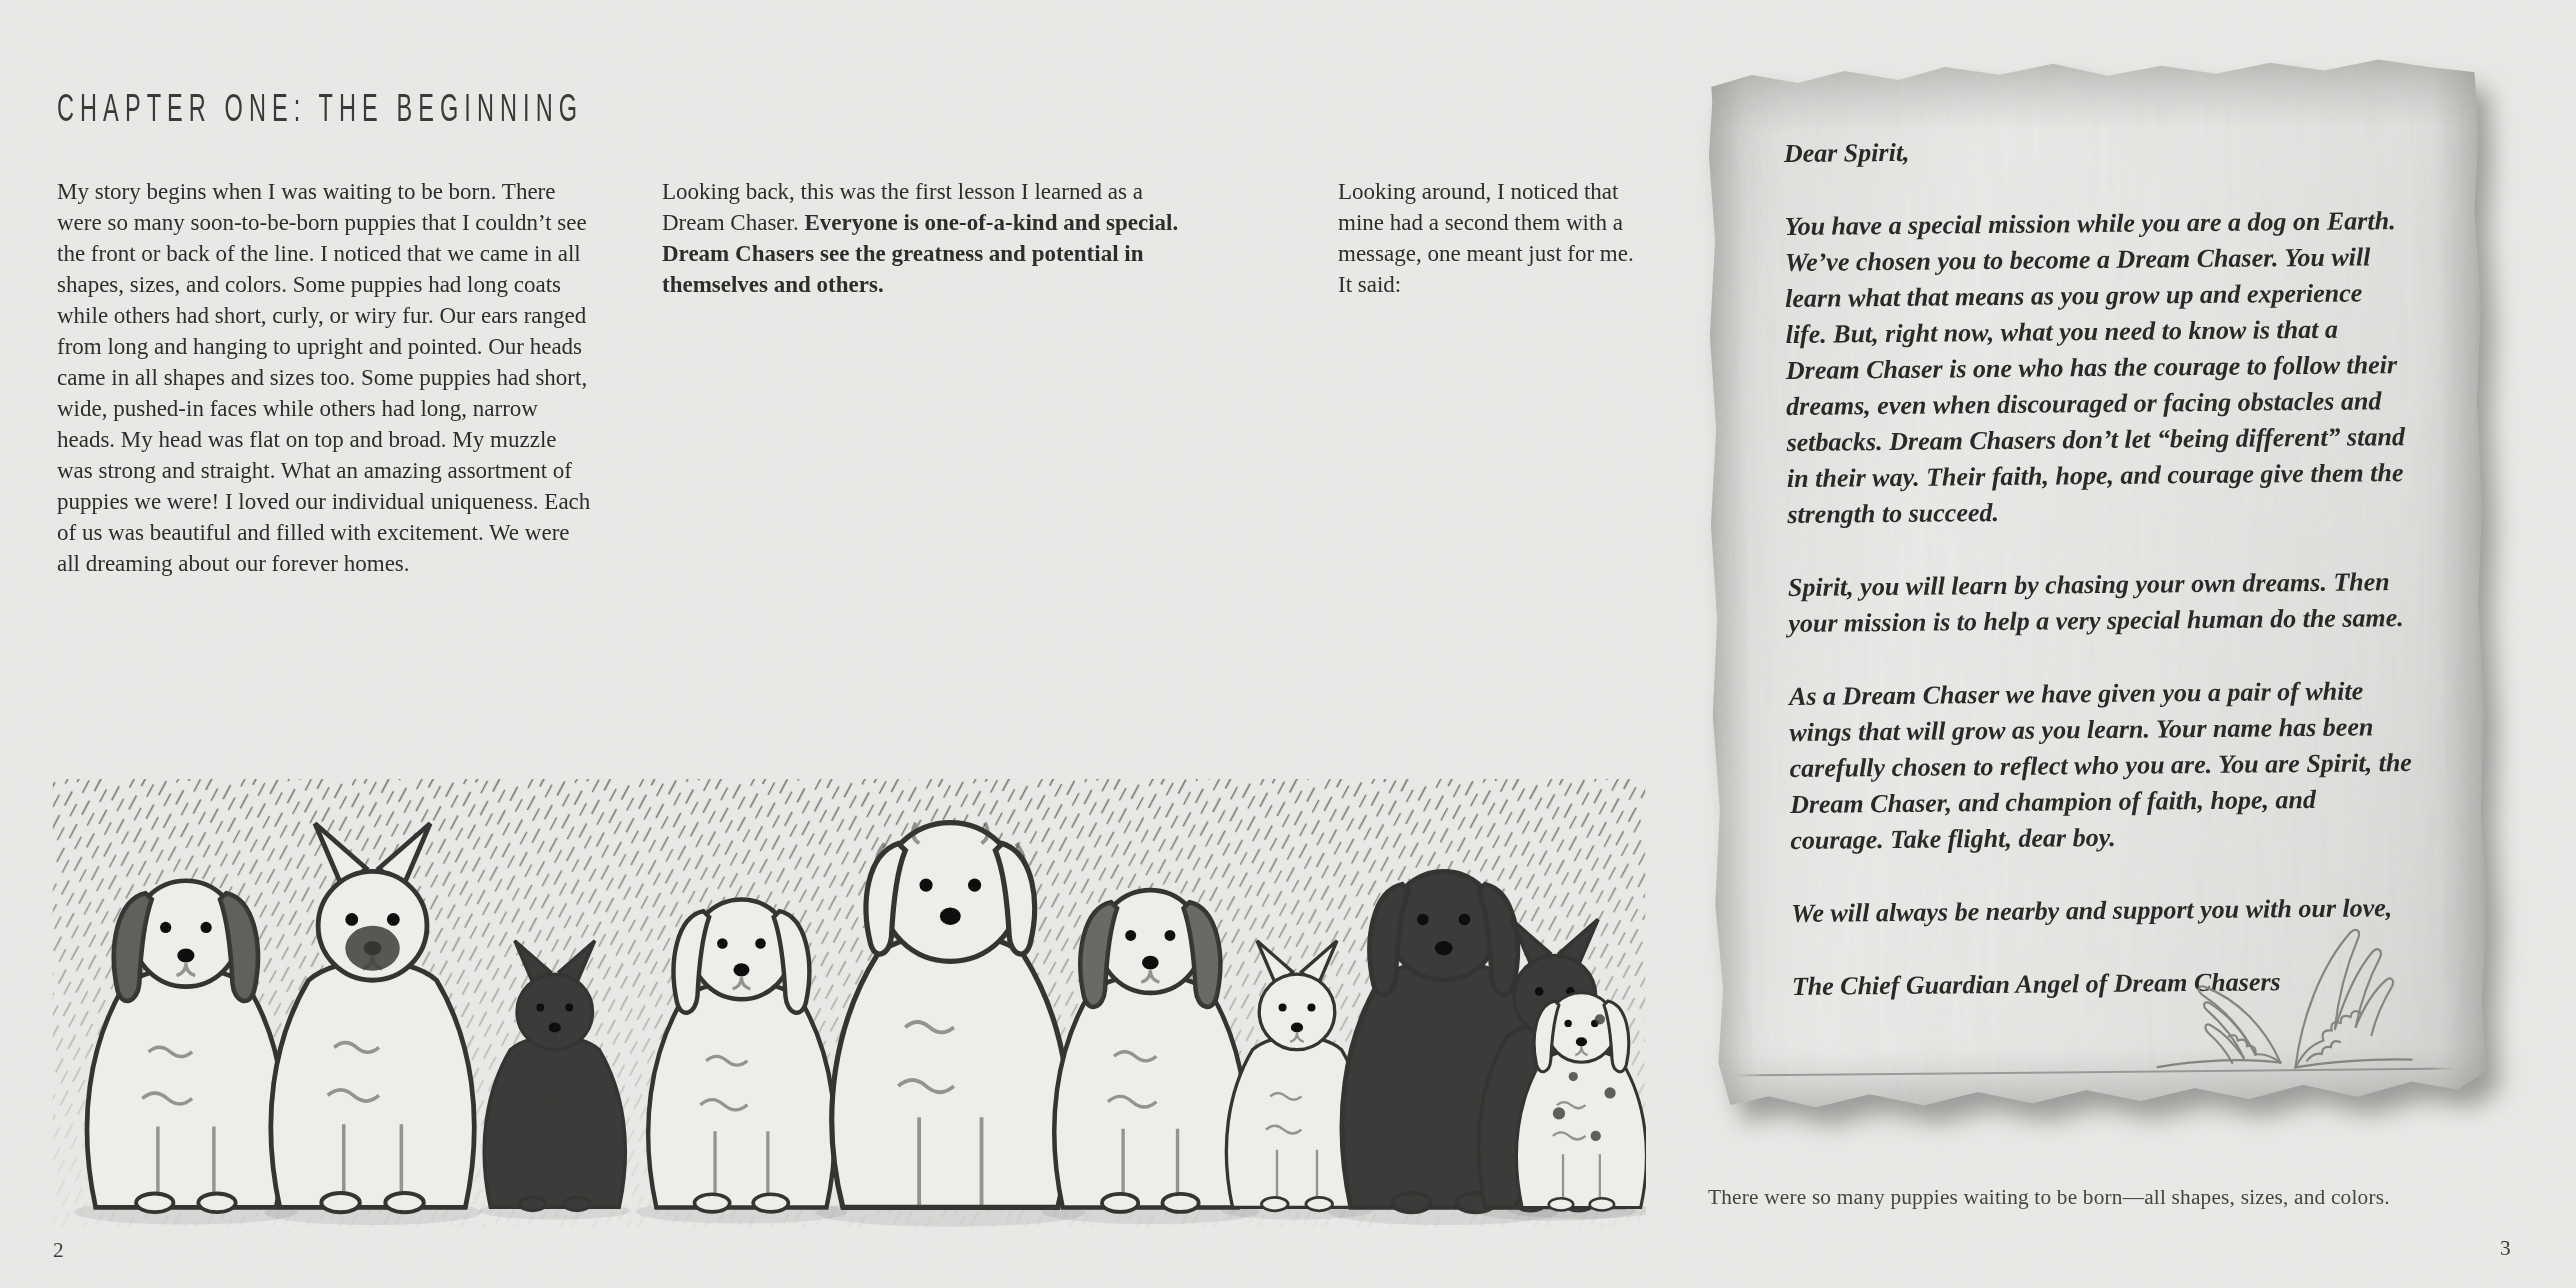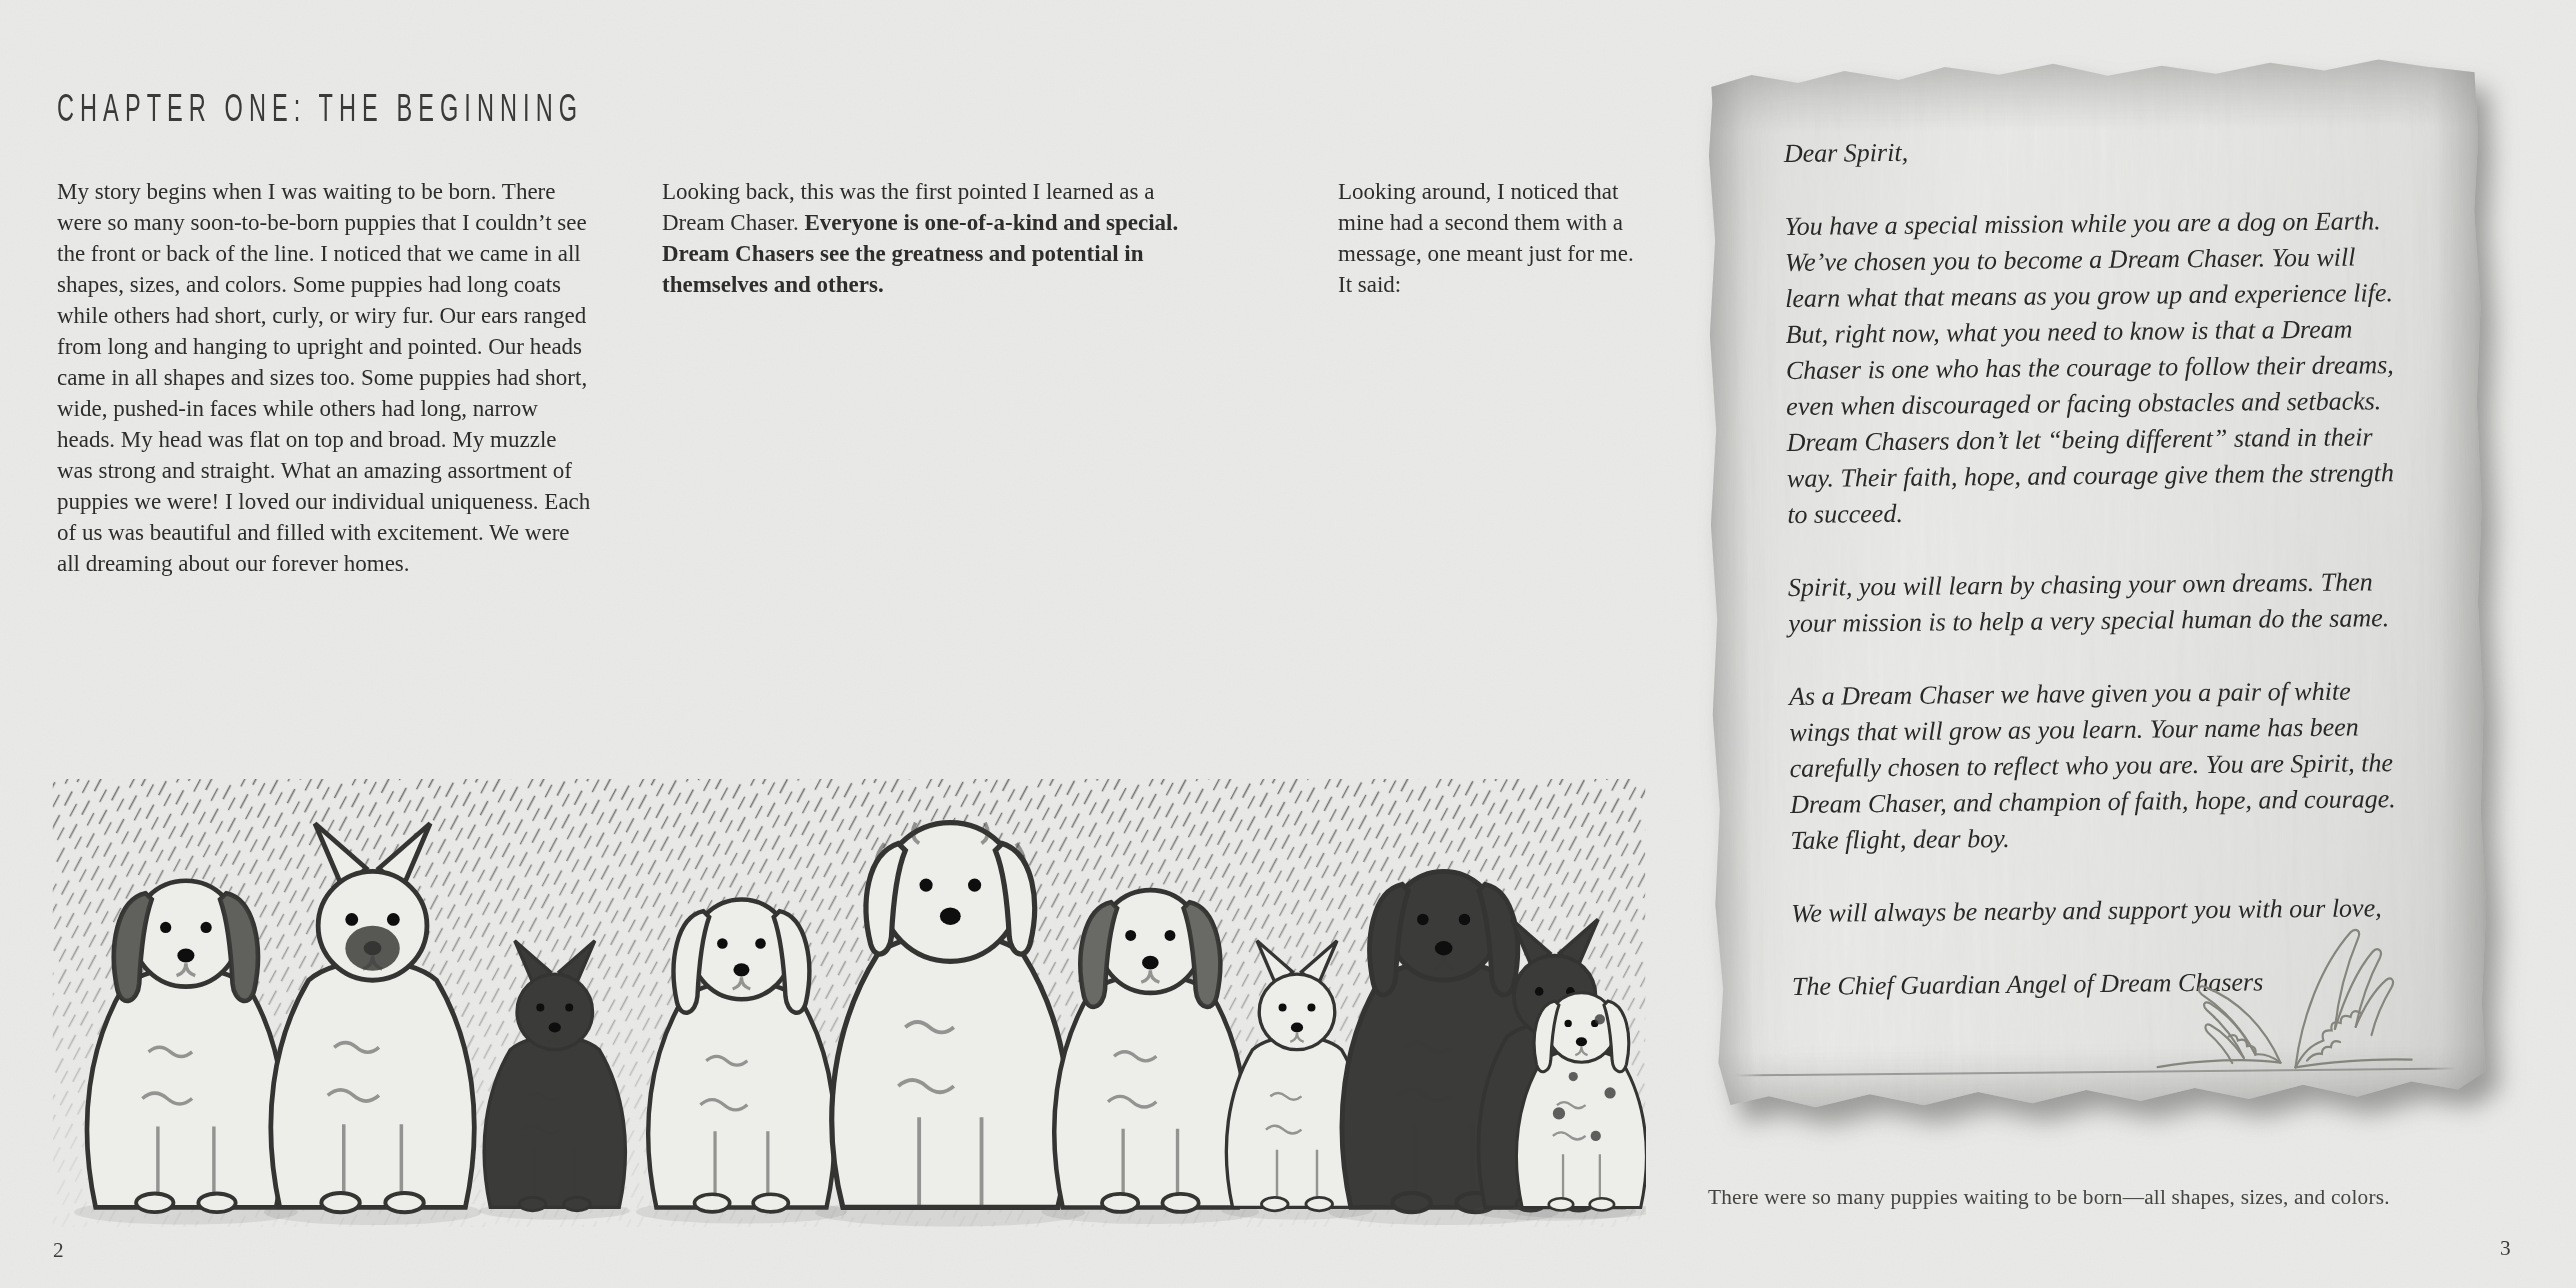--- a/index.html
+++ b/index.html
@@ -39,20 +39,21 @@
   .illustration{position:absolute;left:52px;top:779px;width:1594px;height:448px;}
   .illustration svg{display:block;}
   .dog-light{color:#ededea;}
   .dog-dark{color:#3b3b39;}
   .tex{fill:none;stroke:#3a3a38;stroke-width:2.2;opacity:.5;}
 
   
   .letter-wrap{
     position:absolute;left:1710px;top:57px;width:774px;height:1055px;
     filter:drop-shadow(14.2px 18px 11.6px rgba(95,95,92,.55));
+    font-weight:bold;
   }
   .letter{
     position:relative;width:100%;height:100%;
     transform:rotate(-0.55deg);transform-origin:50% 50%;
     background:linear-gradient(100deg,#cfcfcd 0%,#e2e2e0 10%,#ebebe9 30%,#e7e7e5 55%,#e0e0de 80%,#d2d2d0 100%);
     clip-path:polygon(0.8% 2.5%,6% 1.4%,12% 2.2%,18% 1.1%,25% 2%,31% 0.8%,38% 1.6%,45% 0.6%,52% 1.8%,59% 0.9%,66% 1.7%,73% 0.7%,80% 1.5%,87% 0.5%,93% 1.2%,99.4% 1.8%,99.8% 8%,99.2% 15%,99.9% 24%,99.3% 33%,99.8% 43%,99.2% 52%,99.8% 62%,99.3% 72%,99.9% 81%,99.2% 90%,99.6% 96.5%,96% 98.2%,90% 97.4%,83% 98.8%,76% 97.6%,69% 98.9%,62% 97.8%,55% 99%,48% 97.9%,41% 99.1%,34% 98%,27% 99.2%,20% 98.1%,13% 99.3%,7% 98.2%,2% 99%,0.5% 95%,1.2% 88%,0.3% 80%,1% 71%,0.2% 62%,0.9% 53%,0.2% 44%,1% 35%,0.3% 26%,1.1% 17%,0.4% 9%,0.9% 4%);
     box-shadow:inset 0 0 62px rgba(112,112,110,.45), inset 0 0 7.1px rgba(130,130,128,.3);
   }
   .letter::before{
     content:"";position:absolute;inset:0;pointer-events:none;
@@ -98,21 +99,21 @@
     <rect width="2896" height="1448" filter="url(#grain)"></rect>
   </svg>
 
   <h1 class="chapter-title">CHAPTER ONE: THE BEGINNING</h1>
 
   <div class="col col-1">
     <p>My story begins when I was waiting to be born. There were so many soon-to-be-born puppies that I couldn’t see the front or back of the line. I noticed that we came in all shapes, sizes, and colors. Some puppies had long coats while others had short, curly, or wiry fur. Our ears ranged from long and hanging to upright and pointed. Our heads came in all shapes and sizes too. Some puppies had short, wide, pushed-in faces while others had long, narrow heads. My head was flat on top and broad. My muzzle was strong and straight. What an amazing assortment of puppies we were! I loved our individual uniqueness. Each of us was beautiful and filled with excitement. We were all dreaming about our forever homes.</p>
   </div>
 
   <div class="col col-2">
-    <p><span>Looking back, this was the first pointed I learned as a Dream Chaser. </span><span class="bold-seg">Everyone is one-of-a-kind and special. Dream Chasers see the greatness and potential in themselves and others.</span></p>
+    <p><span>Looking back, this was the first lesson I learned as a Dream Chaser. </span><span class="bold-seg">Everyone is one-of-a-kind and special. Dream Chasers see the greatness and potential in themselves and others.</span></p>
   </div>
 
   <div class="col col-3">
     <p>Looking around, I noticed that mine had a second them with a message, one meant just for me. It said:</p>
   </div>
 
   <div class="illustration">
     <svg width="1594" height="448" viewBox="0 0 1792 504">
       <defs>
         <pattern id="hatch" width="22" height="30" patternUnits="userSpaceOnUse" patternTransform="rotate(28)">

